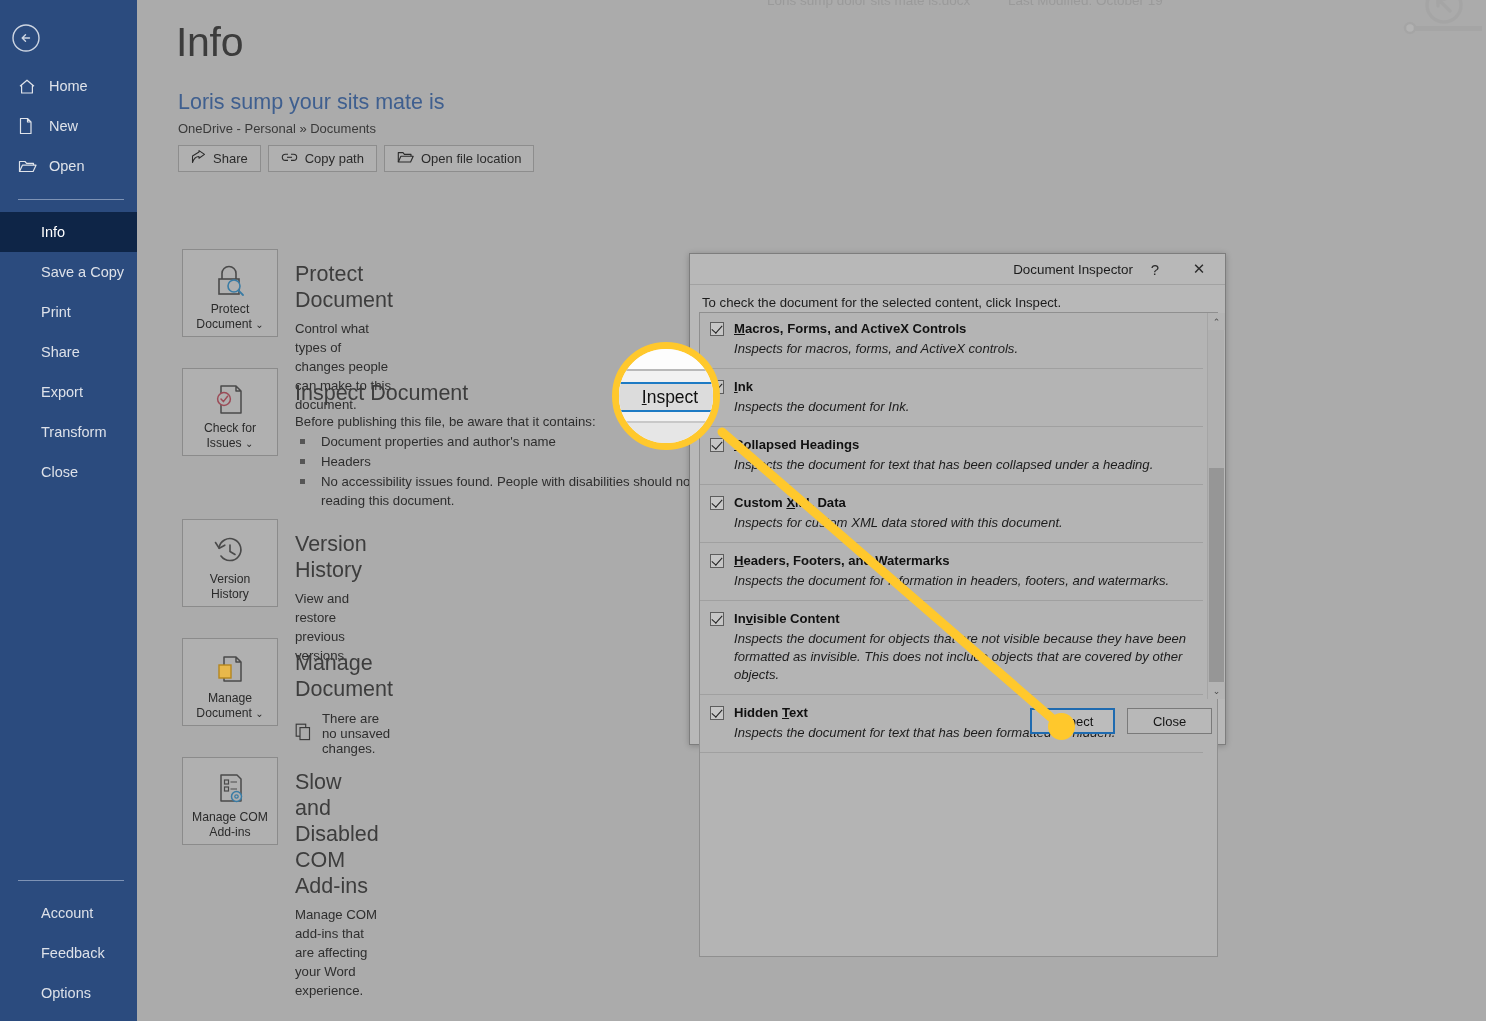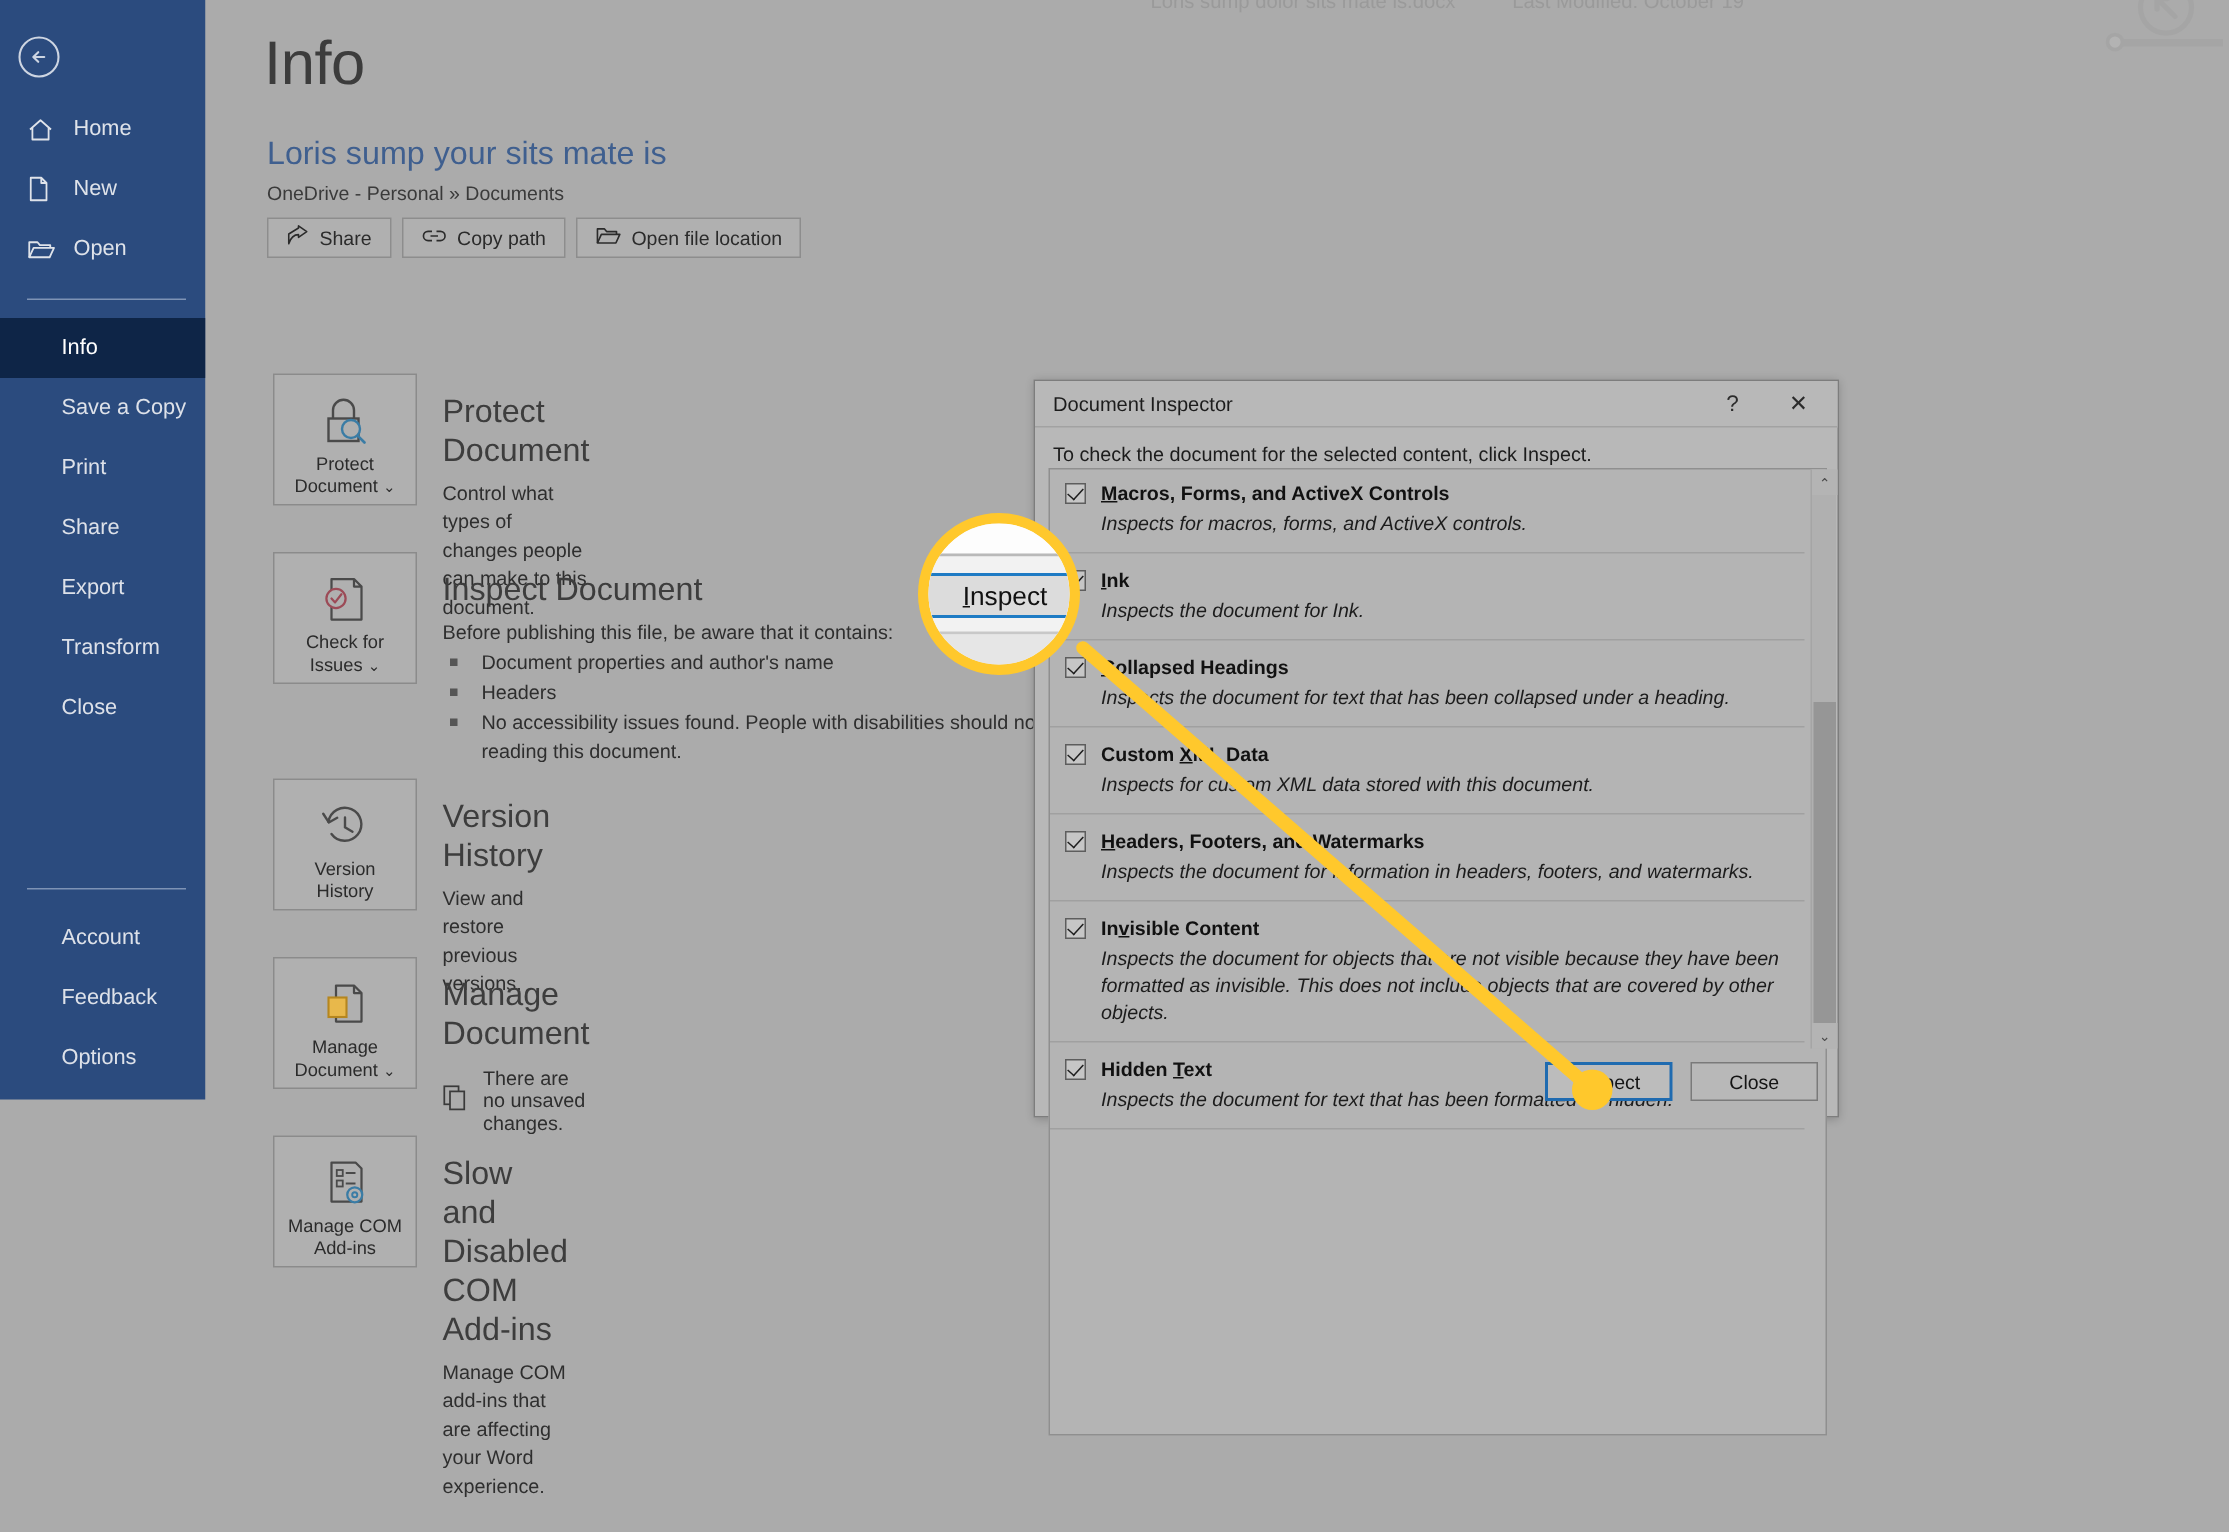--- a/index.html
+++ b/index.html
@@ -7,21 +7,21 @@
     margin: 0; padding: 0;
     width: 1486px; height: 1021px;
     overflow: hidden;
     font-family: "Liberation Sans", sans-serif;
   }
   body { background: #ababab; position: relative; }
 
   
   #sidebar {
     position: absolute; left: 0; top: 0;
-    width: 137px; height: 733px;
+    width: 137px; height: 1021px;
     background: #2b4b7e;
     color: #e8eaee;
   }
   #back-btn {
     position: absolute; left: 11px; top: 23px;
     width: 30px; height: 30px;
     cursor: pointer;
   }
   #back-btn svg { display: block; }
   .nav-top { position: absolute; top: 66px; left: 0; width: 100%; }
@@ -169,20 +169,21 @@
     width: 537px; height: 492px;
     background: #b8b8b8;
     border: 1px solid #7d7d7d;
     box-shadow: 0 1px 6px rgba(0,0,0,.22);
     z-index: 40;
   }
   #dlg-title-bar {
     height: 31px; display: flex; align-items: center;
     background: #b8b8b8; border-bottom: 1px solid #a2a2a2;
     padding: 0 4px 0 12px;
+    text-align: right;
   }
   #dlg-title { font-size: 13.4px; color: #1c1c1c; flex: 1; }
   .dlg-tb-btn {
     width: 44px; height: 29px;
     display: flex; align-items: center; justify-content: center;
     font-size: 15px; color: #2b2b2b; cursor: pointer;
   }
   #dlg-instruction {
     padding: 10px 0 8px 12px;
     font-size: 13.2px; color: #1c1c1c;

